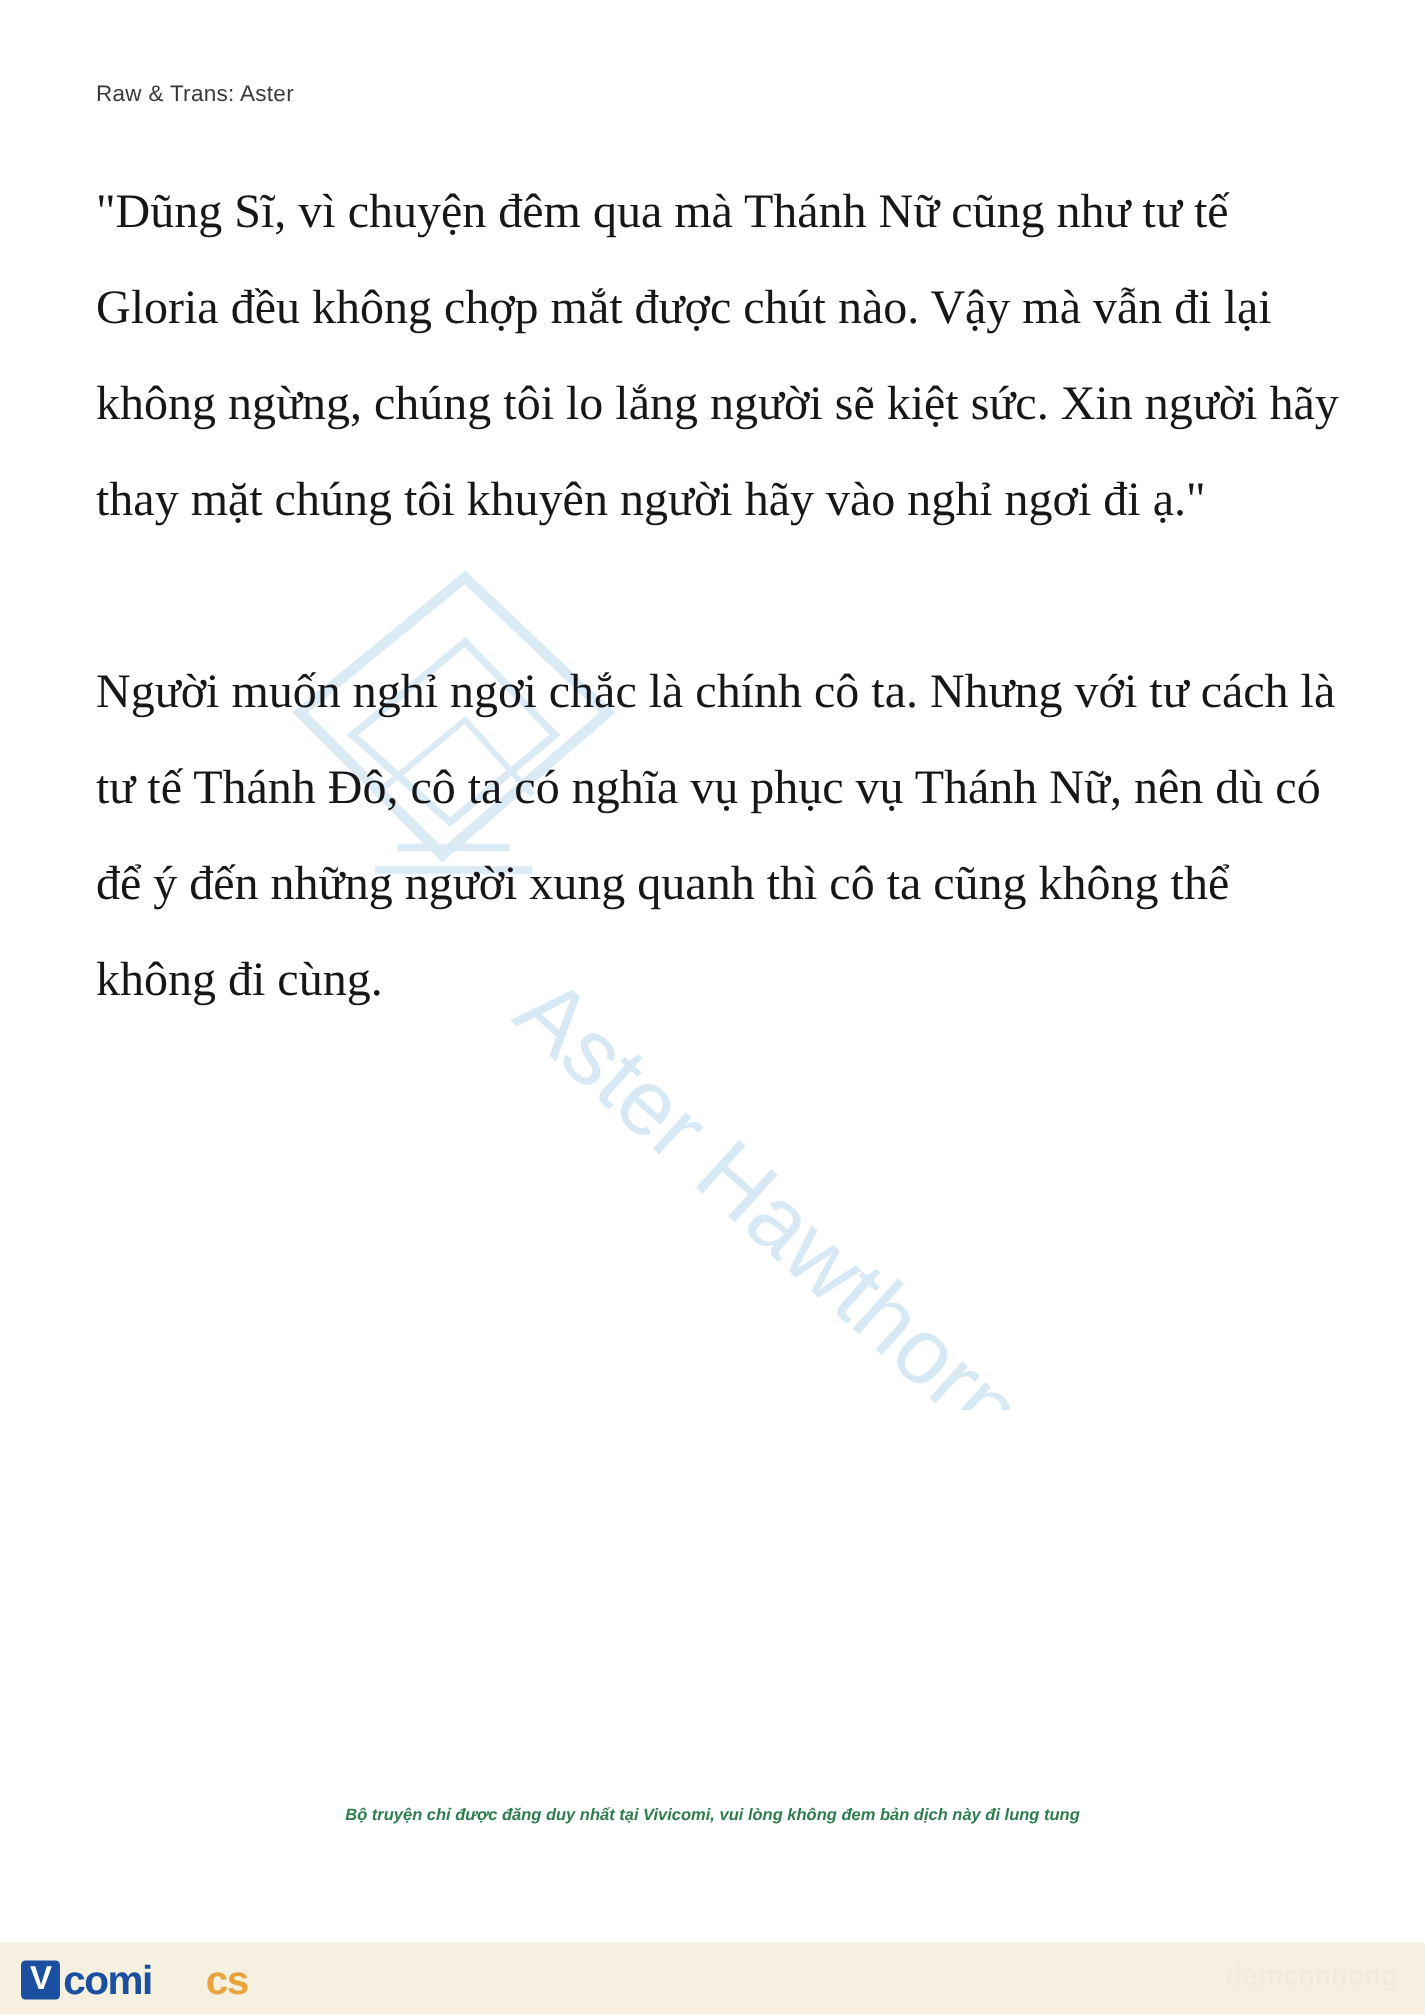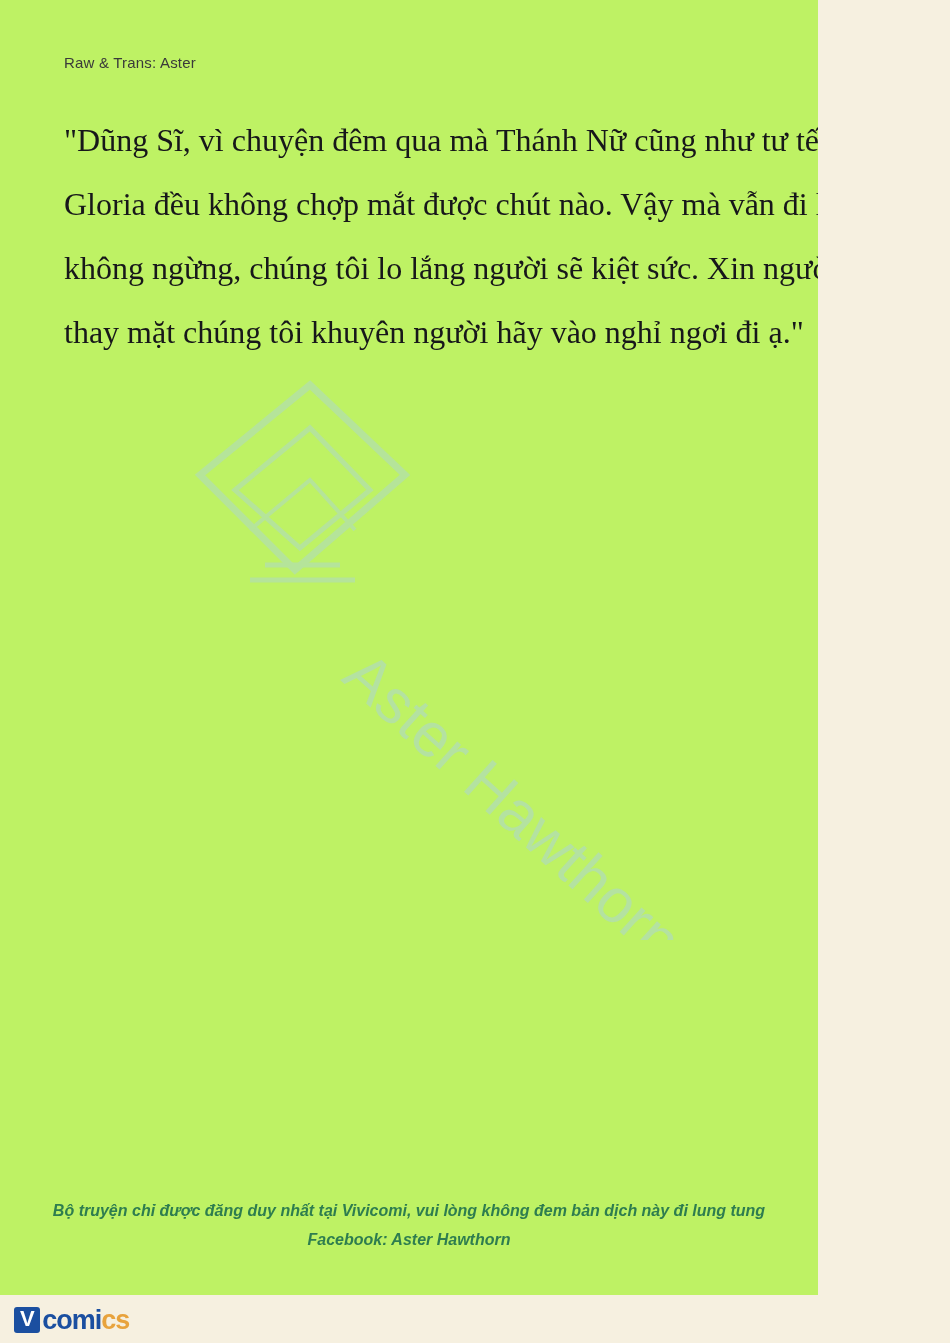--- a/index.html
+++ b/index.html
@@ -9,23 +9,23 @@
   body {
     width: 950px;
     height: 1343px;
     background: #f6f0e0;
     font-family: "Liberation Sans", sans-serif;
     overflow: hidden;
     position: relative;
   }
   .page {
     position: relative;
-    width: 818px;
+    width: 950px;
     height: 1343px;
-    background: #bef264;
+    background: #ffffff;
     box-sizing: border-box;
     overflow: hidden;
   }
   .credit-line {
     position: absolute;
     top: 54px;
     left: 64px;
     font-size: 15px;
     color: #3a3a3a;
     font-family: "Liberation Sans", sans-serif;
@@ -58,21 +58,21 @@
   }
   .footer-note {
     position: absolute;
     left: 0;
     right: 0;
     top: 1196px;
     text-align: center;
     font-family: "Liberation Sans", sans-serif;
     font-style: italic;
     font-weight: bold;
-    font-size: 16px;
+    font-size: 11px;
     line-height: 29px;
     color: #2e7d4f;
   }
   .bottom-bar {
     position: absolute;
     left: 0;
     bottom: 0;
     width: 950px;
     height: 48px;
     background: #f6f0e0;
@@ -98,20 +98,21 @@
   .brand-text {
     color: #1b4fa0;
     font-weight: bold;
     font-size: 27px;
     letter-spacing: -1px;
     margin-left: 2px;
     line-height: 1;
   }
   .brand-text .y {
     color: #e8a33d;
+    padding-left: 36px;
   }
   .bottom-right-tag {
     position: absolute;
     right: 18px;
     bottom: 14px;
     color: #efe9da;
     font-family: "Liberation Sans", sans-serif;
     font-size: 19px;
     letter-spacing: 0.5px;
     opacity: 0.85;
@@ -130,25 +131,25 @@
       <path d="M45 110 L120 48 L180 110 L110 168 Z" stroke-width="5"></path>
       <path d="M60 150 L120 100 L165 150" stroke-width="4"></path>
       <path d="M75 185 L150 185" stroke-width="5"></path>
       <path d="M60 200 L165 200" stroke-width="5"></path>
     </g>
     <text x="150" y="300" transform="rotate(42 150 300)" fill="#a8cfe7" font-family="Liberation Sans, sans-serif" font-size="62" opacity="0.85">Aster Hawthorn</text>
   </svg>
 
   <div class="body-text">
     <p class="para">"Dũng Sĩ, vì chuyện đêm qua mà Thánh Nữ cũng như tư tế Gloria đều không chợp mắt được chút nào. Vậy mà vẫn đi lại không ngừng, chúng tôi lo lắng người sẽ kiệt sức. Xin người hãy thay mặt chúng tôi khuyên người hãy vào nghỉ ngơi đi ạ."</p>
+    <p class="para">Người muốn nghỉ ngơi chắc là chính cô ta. Nhưng với tư cách là tư tế Thánh Đô, cô ta có nghĩa vụ phục vụ Thánh Nữ, nên dù có để ý đến những người xung quanh thì cô ta cũng không thể không đi cùng.</p>
   </div>
 
   <div class="footer-note">
     <div>Bộ truyện chỉ được đăng duy nhất tại Vivicomi, vui lòng không đem bản dịch này đi lung tung</div>
-    <div>Facebook: Aster Hawthorn</div>
   </div>
 
   <div class="bottom-bar">
     <div class="brand">
       <span class="brand-v">V</span>
       <span class="brand-text"><span>comi</span><span class="y">cs</span></span>
     </div>
     <div class="bottom-right-tag">damconuong</div>
   </div>
 

